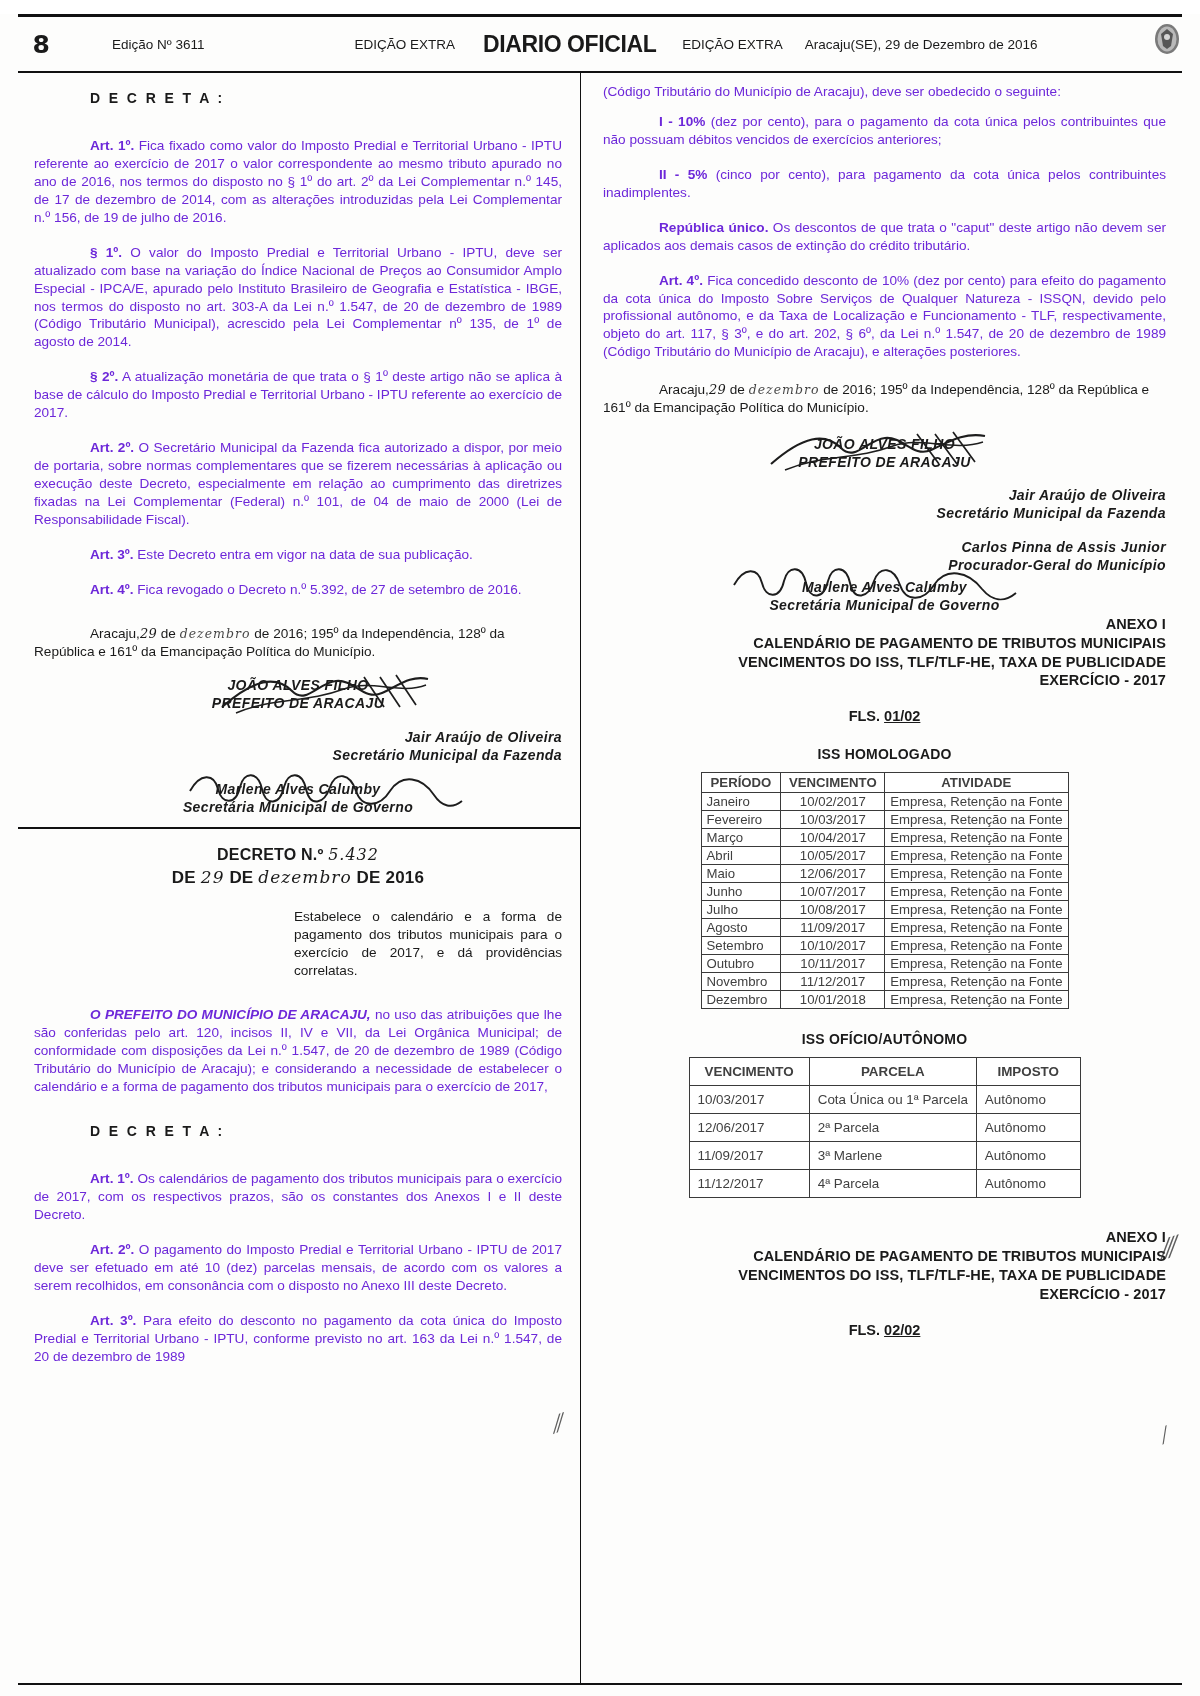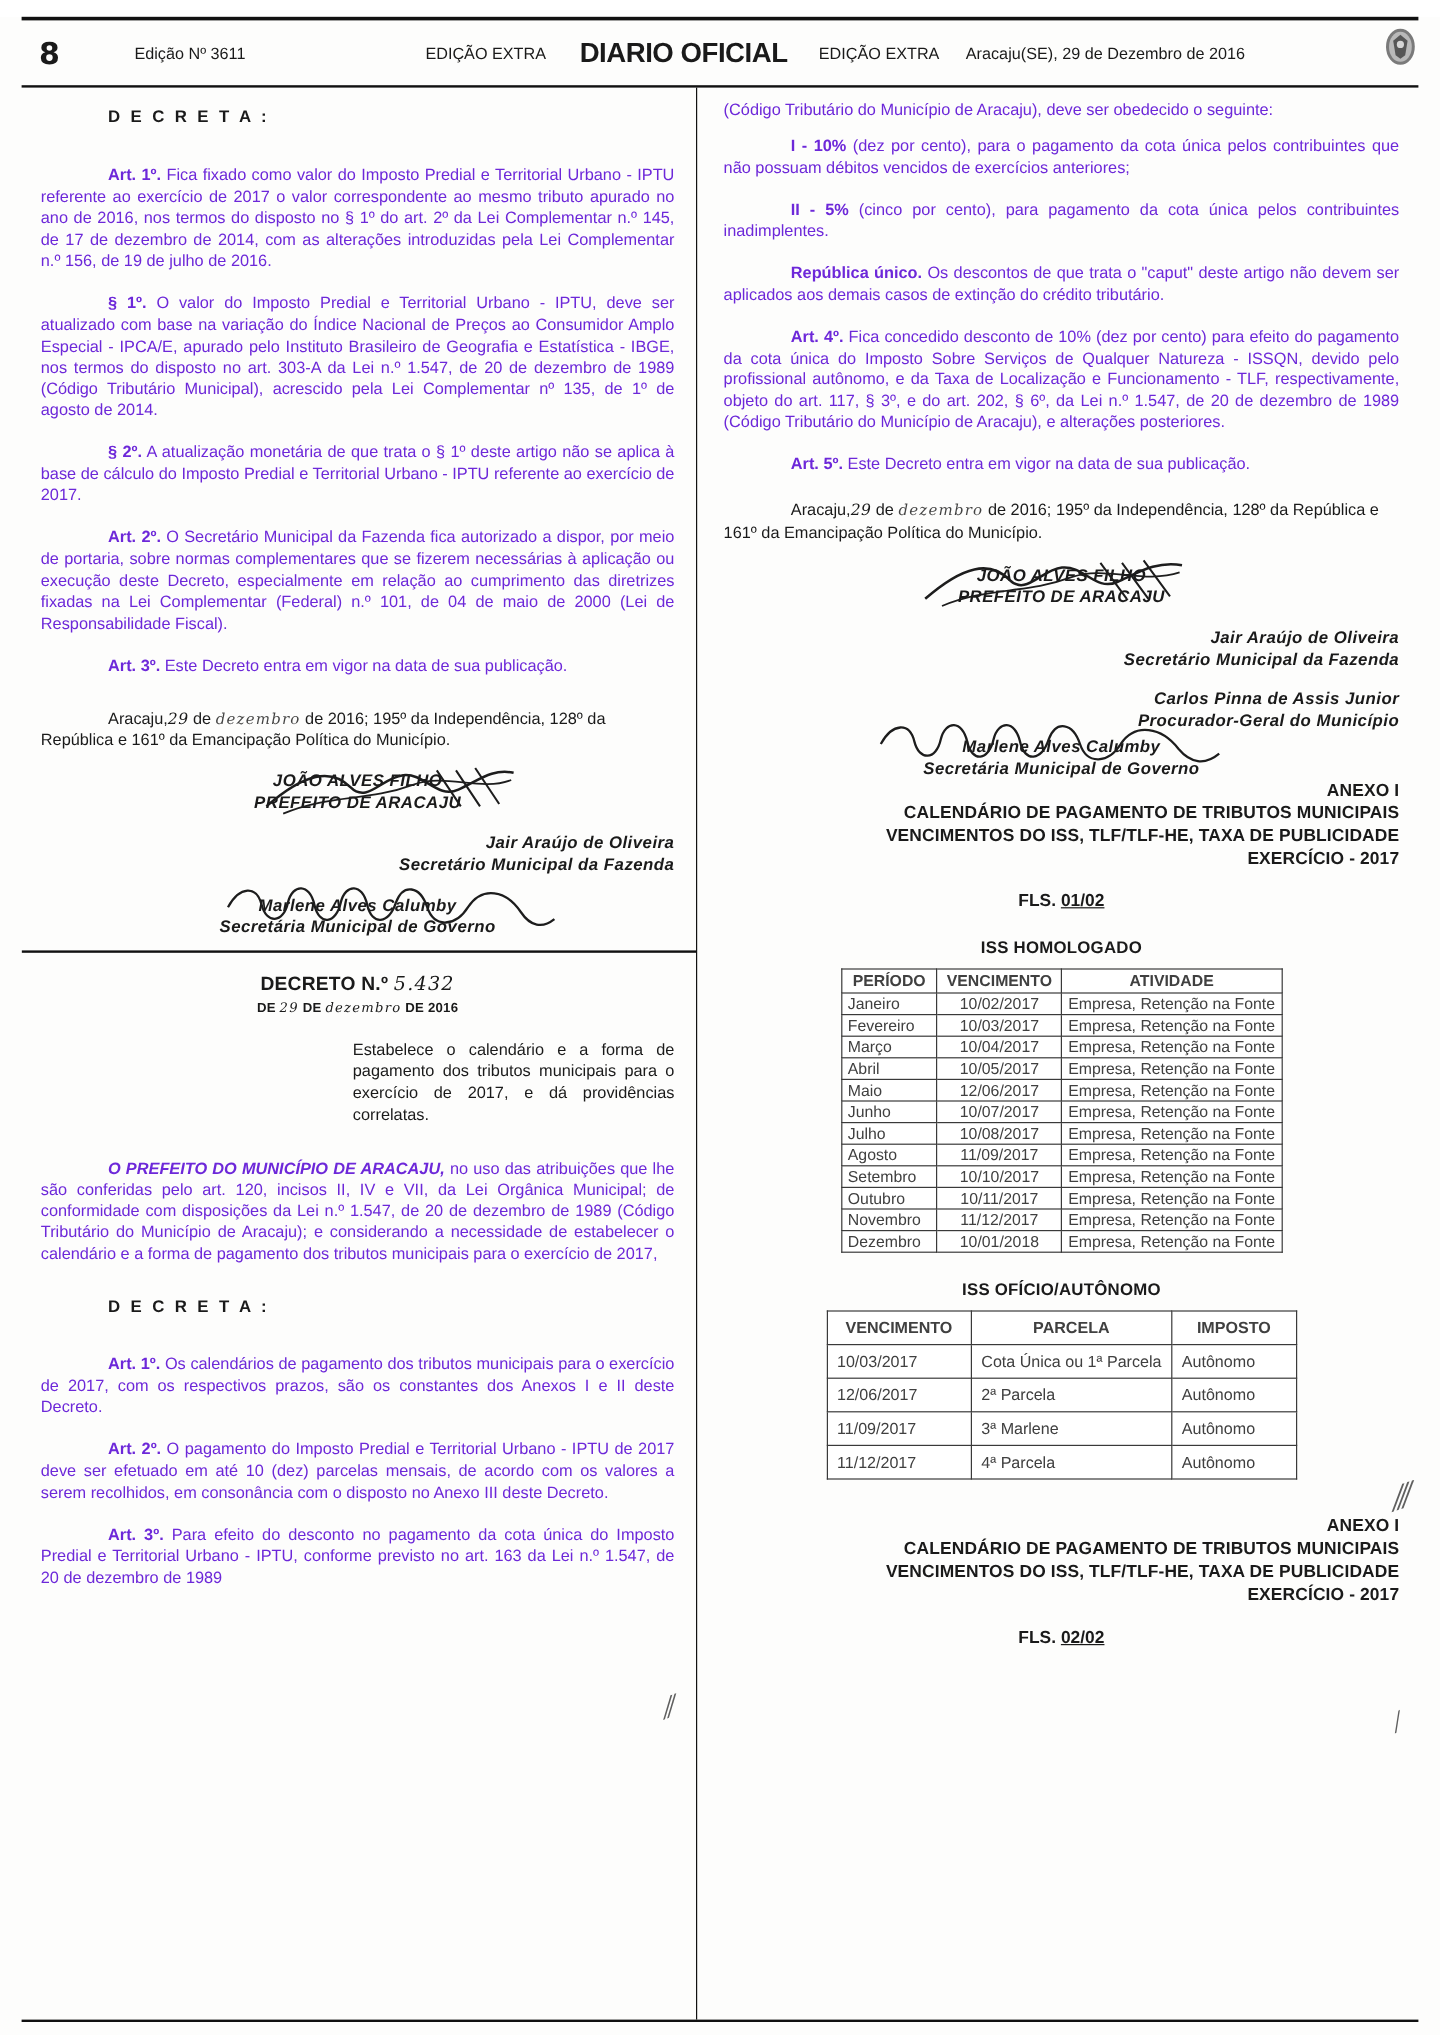--- a/index.html
+++ b/index.html
@@ -170,21 +170,21 @@
     text-align: center;
     margin-top: 16px;
     font-family: "Liberation Sans", sans-serif;
   }
   .decreto-head .l1 {
     font-size: 16px;
     font-weight: bold;
     letter-spacing: .2px;
   }
   .decreto-head .l2 {
-    font-size: 11px;
+    font-size: 17px;
     font-weight: bold;
     letter-spacing: .2px;
     margin-top: 3px;
   }
   .hw-ink {
     font-family: "DejaVu Serif", serif;
     font-style: italic;
     font-weight: normal;
     letter-spacing: 1px;
   }
@@ -301,20 +301,21 @@
       <p class="para"><b>Art. 1º.</b><span> Fica fixado como valor do Imposto Predial e Territorial Urbano - IPTU referente ao exercício de 2017 o valor correspondente ao mesmo tributo apurado no ano de 2016, nos termos do disposto no § 1º do art. 2º da Lei Complementar n.º 145, de 17 de dezembro de 2014, com as alterações introduzidas pela Lei Complementar n.º 156, de 19 de julho de 2016.</span></p>
 
       <p class="para"><b>§ 1º.</b><span> O valor do Imposto Predial e Territorial Urbano - IPTU, deve ser atualizado com base na variação do Índice Nacional de Preços ao Consumidor Amplo Especial - IPCA/E, apurado pelo Instituto Brasileiro de Geografia e Estatística - IBGE, nos termos do disposto no art. 303-A da Lei n.º 1.547, de 20 de dezembro de 1989 (Código Tributário Municipal), acrescido pela Lei Complementar nº 135, de 1º de agosto de 2014.</span></p>
 
       <p class="para"><b>§ 2º.</b><span> A atualização monetária de que trata o § 1º deste artigo não se aplica à base de cálculo do Imposto Predial e Territorial Urbano - IPTU referente ao exercício de 2017.</span></p>
 
       <p class="para"><b>Art. 2º.</b><span> O Secretário Municipal da Fazenda fica autorizado a dispor, por meio de portaria, sobre normas complementares que se fizerem necessárias à aplicação ou execução deste Decreto, especialmente em relação ao cumprimento das diretrizes fixadas na Lei Complementar (Federal) n.º 101, de 04 de maio de 2000 (Lei de Responsabilidade Fiscal).</span></p>
 
       <p class="para"><b>Art. 3º.</b><span> Este Decreto entra em vigor na data de sua publicação.</span></p>
 
+      <p class="para"><b>Art. 4º.</b><span> Fica revogado o Decreto n.º 5.392, de 27 de setembro de 2016.</span></p>
 
       <div class="dateline">
         <span>Aracaju,</span><span class="hw">29</span><span> de </span><span class="hw-word">dezembro</span><span> de 2016; 195º da Independência, 128º da República e 161º da Emancipação Política do Município.</span>
       </div>
 
       <div class="sig-block">
         <svg class="scribble" style="left:180px; top:-4px; width:230px; height:44px;" viewBox="0 0 230 44">
           <path d="M8 34 C40 6, 62 2, 78 18 C92 32, 104 10, 122 8 C140 6, 150 28, 168 20 C184 13, 196 2, 214 6" fill="none" stroke="#1d1d1d" stroke-width="2.1"></path>
           <path d="M22 40 C60 24, 92 30, 130 16 C158 6, 186 22, 212 12" fill="none" stroke="#1d1d1d" stroke-width="1.5"></path>
           <path d="M150 4 L170 34 M166 4 L186 34 M182 2 L202 32" fill="none" stroke="#1d1d1d" stroke-width="1.7"></path>
@@ -365,21 +366,20 @@
       <p class="para noindent tight">(Código Tributário do Município de Aracaju), deve ser obedecido o seguinte:</p>
 
       <p class="para"><b>I - 10%</b><span> (dez por cento), para o pagamento da cota única pelos contribuintes que não possuam débitos vencidos de exercícios anteriores;</span></p>
 
       <p class="para"><b>II - 5%</b><span> (cinco por cento), para pagamento da cota única pelos contribuintes inadimplentes.</span></p>
 
       <p class="para"><b>República único.</b><span> Os descontos de que trata o "caput" deste artigo não devem ser aplicados aos demais casos de extinção do crédito tributário.</span></p>
 
       <p class="para"><b>Art. 4º.</b><span> Fica concedido desconto de 10% (dez por cento) para efeito do pagamento da cota única do Imposto Sobre Serviços de Qualquer Natureza - ISSQN, devido pelo profissional autônomo, e da Taxa de Localização e Funcionamento - TLF, respectivamente, objeto do art. 117, § 3º, e do art. 202, § 6º, da Lei n.º 1.547, de 20 de dezembro de 1989 (Código Tributário do Município de Aracaju), e alterações posteriores.</span></p>
 
-      <p class="para"><b>Art. 5º.</b><span> Este Decreto entra em vigor na data de sua publicação.</span></p>
 
       <div class="dateline" style="margin-top:20px;">
         <span>Aracaju,</span><span class="hw">29</span><span> de </span><span class="hw-word">dezembro</span><span> de 2016; 195º da Independência, 128º da República e 161º da Emancipação Política do Município.</span>
       </div>
 
       <div class="sig-block" style="margin-top:18px;">
         <svg class="scribble" style="left:160px; top:-6px; width:240px; height:44px;" viewBox="0 0 240 44">
           <path d="M8 34 C40 6, 62 2, 78 18 C92 32, 104 10, 122 8 C140 6, 150 28, 168 20 C184 13, 200 2, 222 6" fill="none" stroke="#1d1d1d" stroke-width="2.1"></path>
           <path d="M22 40 C60 24, 92 30, 130 16 C158 6, 190 22, 220 12" fill="none" stroke="#1d1d1d" stroke-width="1.5"></path>
           <path d="M154 4 L176 34 M172 4 L194 34 M190 2 L212 32" fill="none" stroke="#1d1d1d" stroke-width="1.7"></path>

